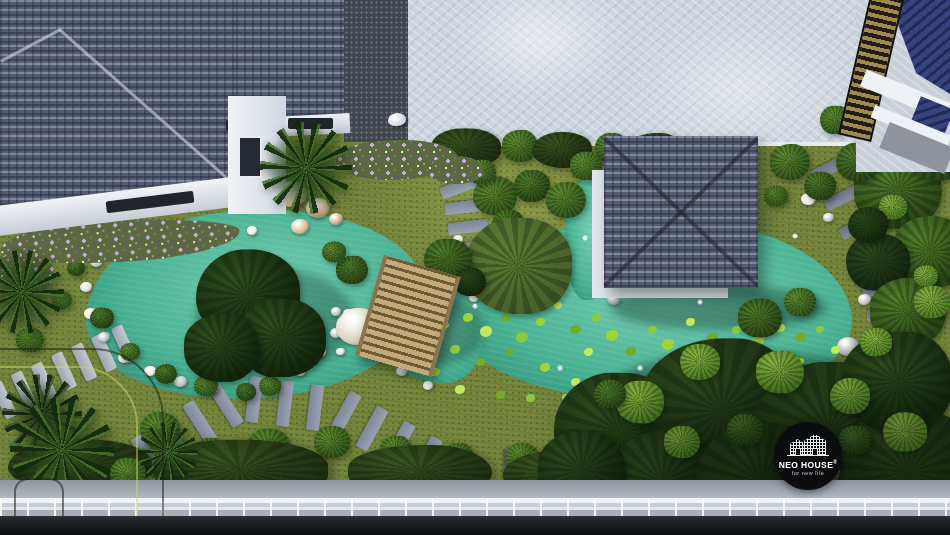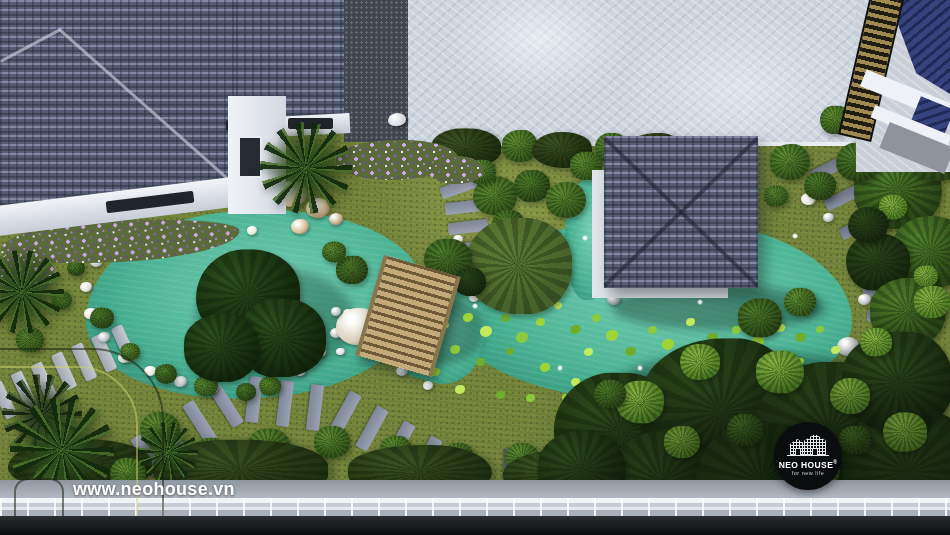--- a/index.html
+++ b/index.html
@@ -427,21 +427,20 @@
 
   <div class="abs shade-br"></div>
   <div class="abs walk"></div>
   <div class="abs fence"></div>
   <div class="abs bottom-dark"></div>
 
   <div class="abs wm wm-dark"></div>
   <div class="abs wm wm-yellow"></div>
   <div class="abs wm wm-rect"></div>
 
-  <div class="abs url">www.neohouse.vn</div>
   <div class="abs logo">
     <div class="logo-houses">
       <div class="house h1"></div>
       <div class="house h2"></div>
     </div>
     <div class="logo-name"><span>NEO HOUSE</span><sup>®</sup></div>
     <div class="logo-tagline">for new life</div>
   </div>
 </div>
 

